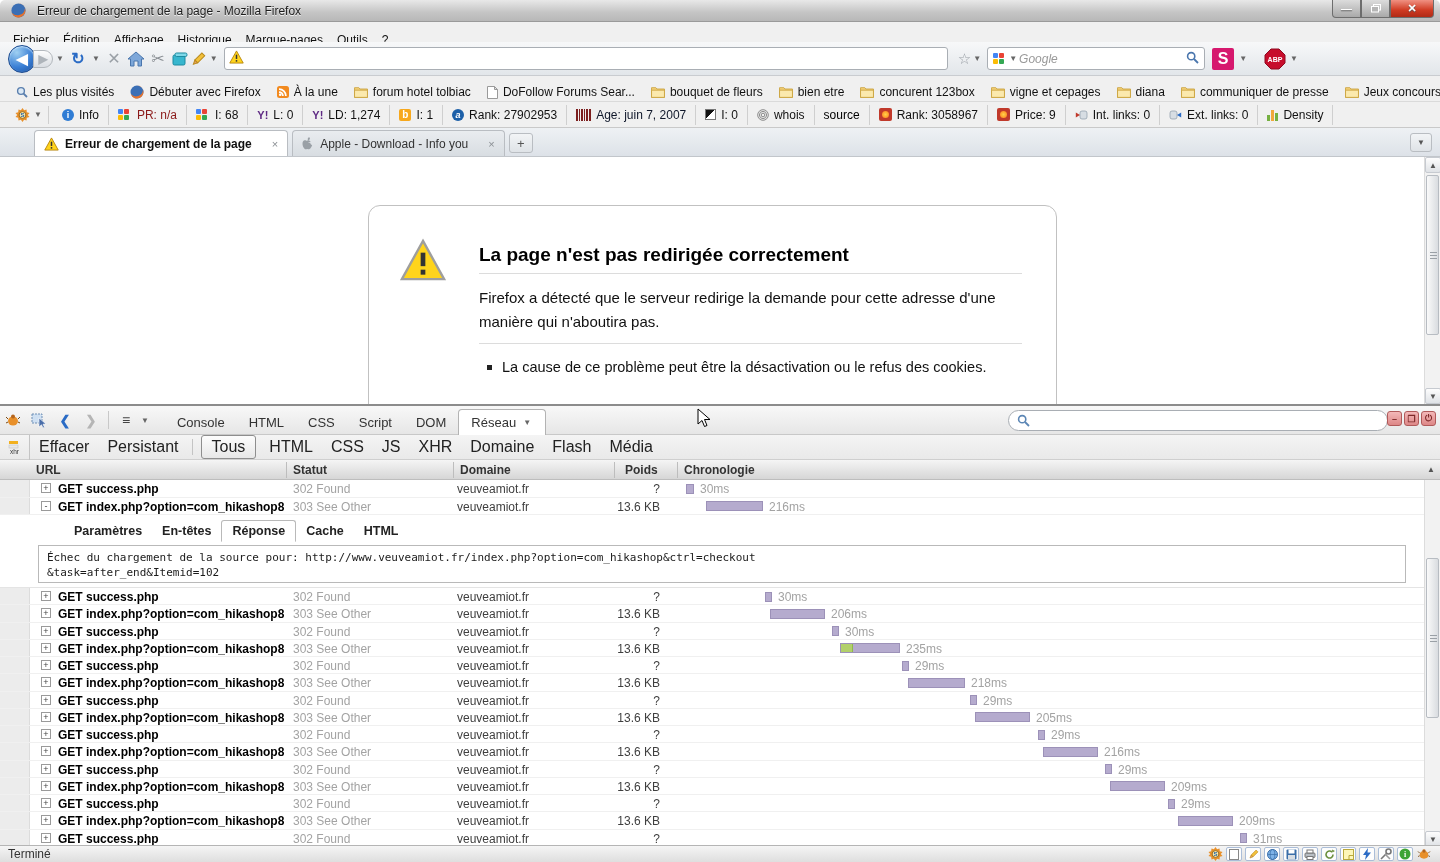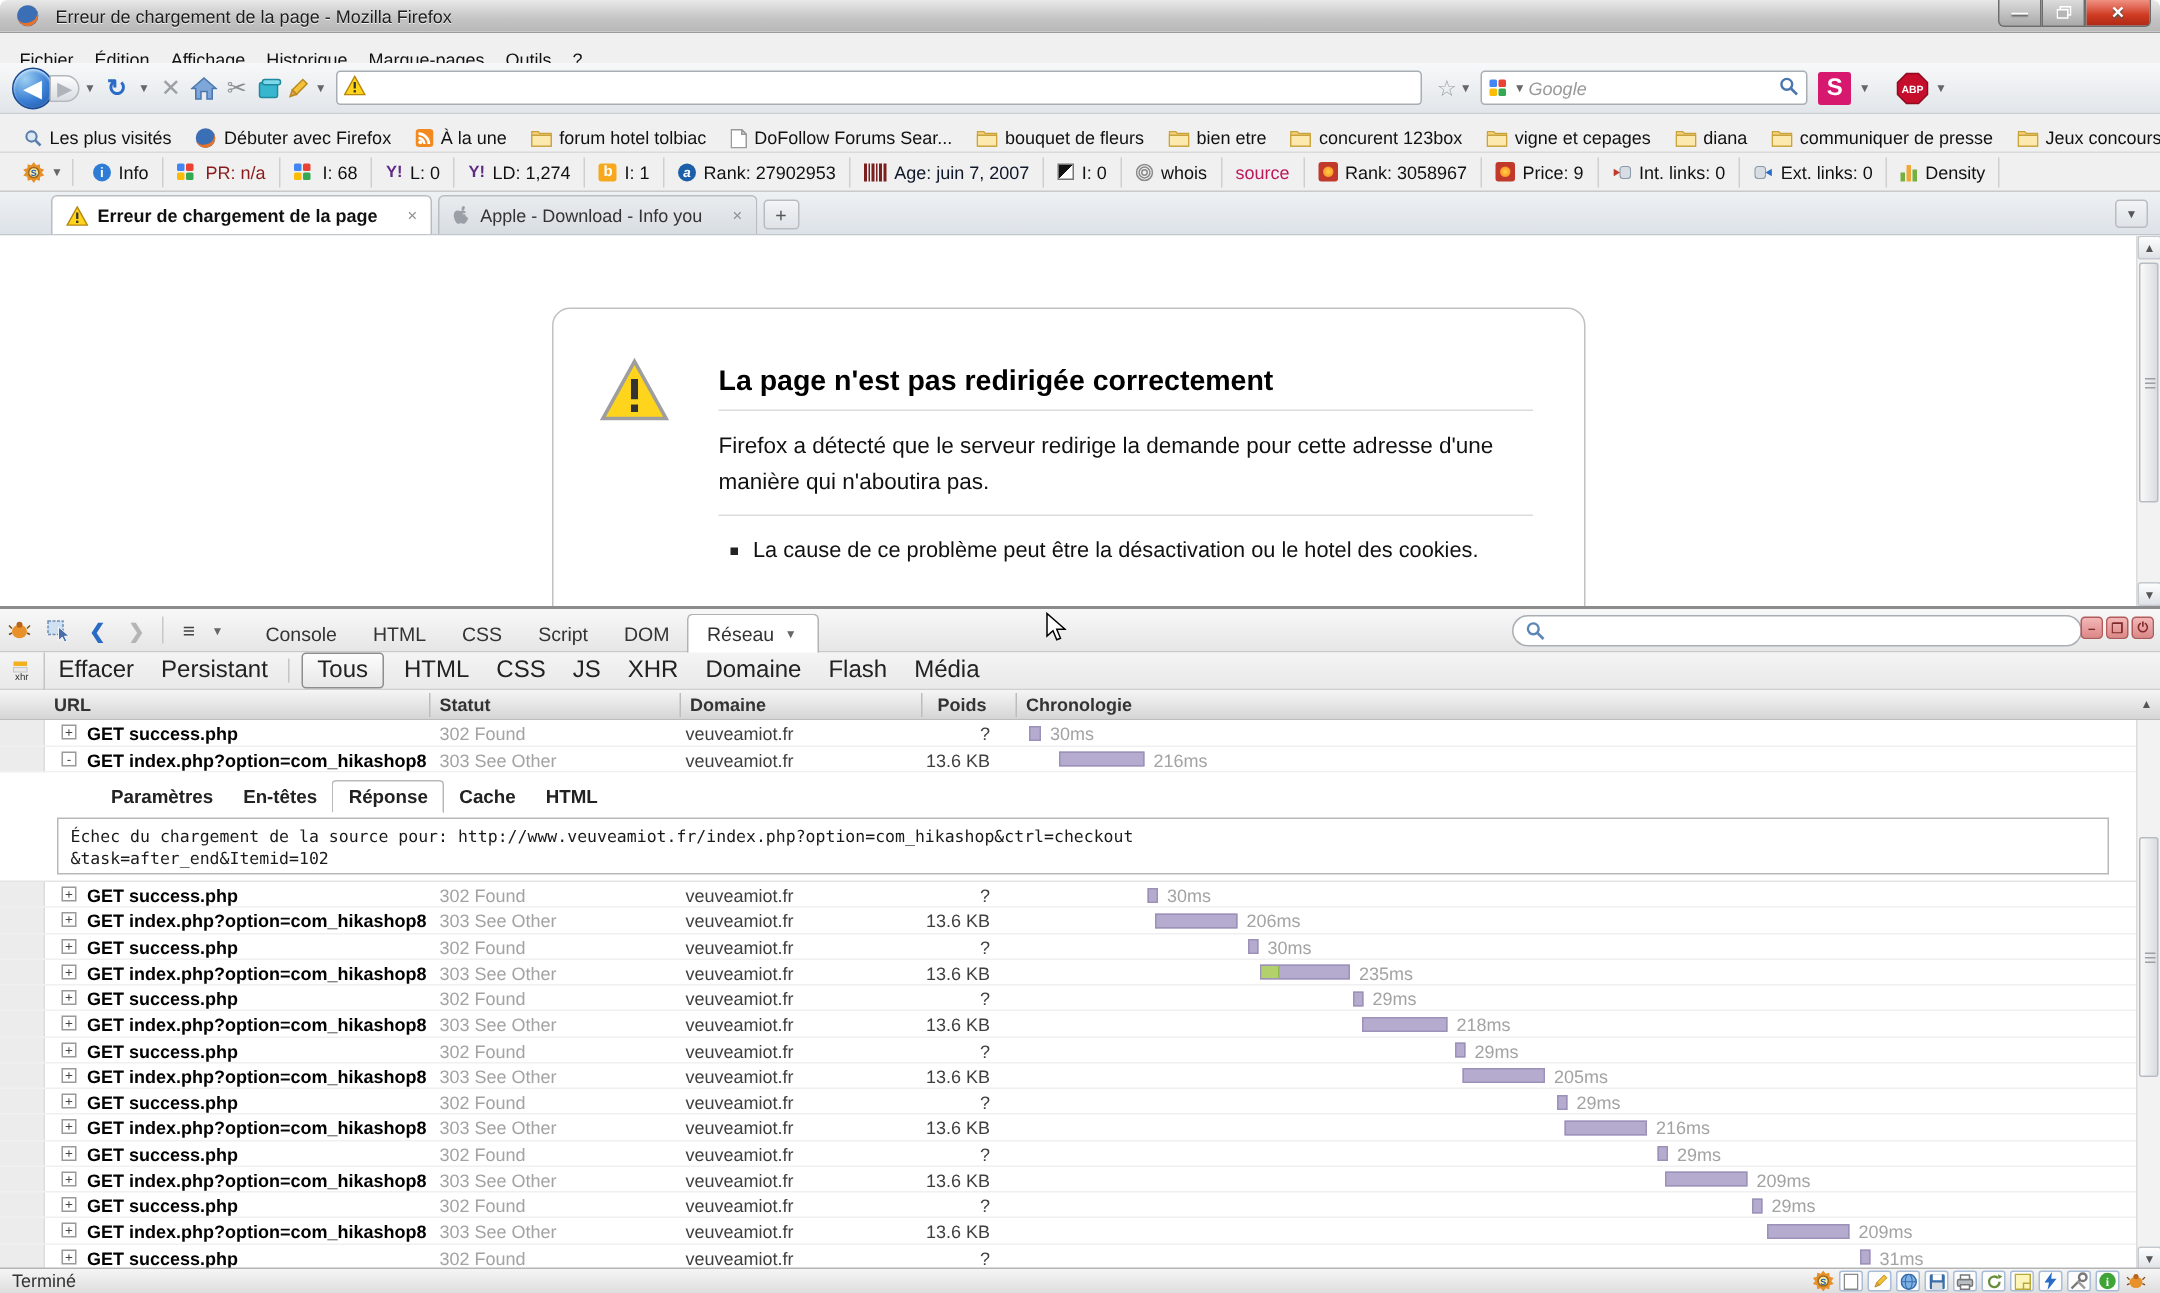--- a/index.html
+++ b/index.html
@@ -456,21 +456,21 @@
             <g fill="none" stroke="#8a8a8a">
               <circle cx="6" cy="6" r="1.8"></circle>
               <circle cx="6" cy="6" r="3.6"></circle>
               <circle cx="6" cy="6" r="5.3"></circle>
             </g>
           </svg>
         </span>
         <span style="color:#111">whois</span>
       </span>
       <span class="seo-item">
-        <span style="color:#be185d">source</span>
+        <span style="color:#000000">source</span>
       </span>
       <span class="seo-item">
         <span style="display:inline-flex;align-items:center;">
           <span style="width:13px;height:13px;display:inline-block;background:#c0392b;border-radius:2px;position:relative">
             <i style="position:absolute;left:3px;top:3px;width:7px;height:7px;border-radius:50%;background:radial-gradient(#ffd24a,#ff7a1a)"></i>
           </span>
         </span>
         <span style="color:#111">Rank: 3058967</span>
       </span>
       <span class="seo-item">
@@ -545,21 +545,21 @@
             <rect x="7.2" y="5" width="1.6" height="4.6" fill="#333"></rect>
             <rect x="7.2" y="10.8" width="1.6" height="1.7" fill="#333"></rect>
           </svg>
       </span>
       <div id="error-title">La page n'est pas redirigée correctement</div>
       <div class="err-hr" style="top:67px"></div>
       <div id="error-body">Firefox a détecté que le serveur redirige la demande pour cette adresse d'une manière qui n'aboutira pas.</div>
       <div class="err-hr" style="top:137px"></div>
       <div id="error-bullet">
         <span class="sq"></span>
-        <span>La cause de ce problème peut être la désactivation ou le hotel des cookies.</span>
+        <span>La cause de ce problème peut être la désactivation ou le refus des cookies.</span>
       </div>
     </div>
     <div class="sb" style="left:1424px;top:0;height:247px">
       <span class="arr" style="top:0">▲</span>
       <span class="thumb" style="top:18px;height:160px">
         <span class="grip" style="top:76px"></span>
           <span class="grip" style="top:79px"></span>
           <span class="grip" style="top:82px"></span>
       </span>
       <span class="arr" style="top:231px">▼</span>

